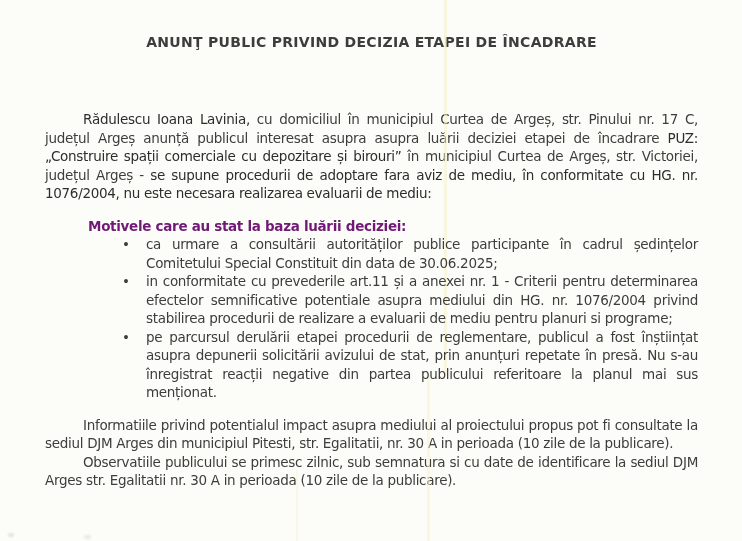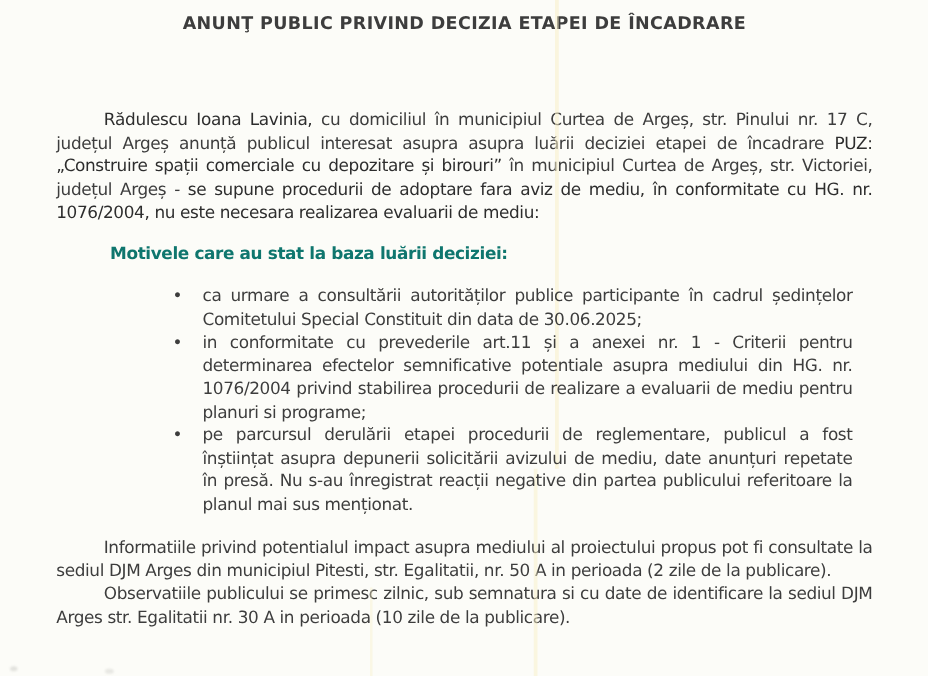--- a/index.html
+++ b/index.html
@@ -15,21 +15,21 @@
   .scan-artifact { position: absolute; pointer-events: none; }
   .artifact-a { left: 444px; top: 0; width: 3px; height: 375px; background: #f8efc8; opacity: .55; }
   .artifact-b { left: 427px; top: 375px; width: 3px; height: 166px; background: #f8efc8; opacity: .5; }
   .artifact-c { left: 296px; top: 470px; width: 2px; height: 71px; background: #f8efc8; opacity: .4; }
   .dot { position: absolute; background: #c9c9c4; border-radius: 50%; filter: blur(1px); }
   .dot-1 { left: 8px;  top: 533px; width: 6px; height: 4px; opacity: .5; }
   .dot-2 { left: 84px; top: 535px; width: 7px; height: 4px; opacity: .4; }
 
   .title {
     margin: 0;
-    padding-top: 10px;
+    padding-top: 33px;
     text-align: center;
     font-size: 14px;
     font-weight: bold;
     letter-spacing: 0.3px;
     line-height: 19px;
   }
   .content {
     padding: 0 44px 0 45px;
   }
   .doc-body { margin-top: 58px; }
@@ -44,21 +44,21 @@
   .para.gap { margin-top: 14px; }
   .seg.bold { font-weight: normal; }
   .motives-heading {
     margin: 14px 0 0 43px;
     font-size: 13.5px;
     line-height: 18.5px;
     letter-spacing: -0.3px;
     font-weight: bold;
   }
   ul.bullets {
-    margin: 16px;
+    margin: 0;
     padding: 0 0 0 101px;
     list-style: none;
   }
   li.bullet-item {
     position: relative;
     font-size: 13.5px;
     line-height: 18.5px;
     letter-spacing: -0.3px;
     text-align: justify;
   }
@@ -76,23 +76,23 @@
   <div class="scan-artifact artifact-a"></div>
   <div class="scan-artifact artifact-b"></div>
   <div class="scan-artifact artifact-c"></div>
   <div class="dot dot-1"></div>
   <div class="dot dot-2"></div>
 
   <div class="content">
     <p class="title">ANUNŢ PUBLIC PRIVIND DECIZIA ETAPEI DE ÎNCADRARE</p>
     <div class="doc-body">
         <p class="para indent"><span class="seg bold" style="color: rgb(45, 45, 45);">Rădulescu Ioana Lavinia,</span><span class="seg"> cu domiciliul în municipiul Curtea de Argeș, str. Pinului nr. 17 C, județul Argeș anunță publicul interesat asupra asupra luării deciziei etapei de încadrare </span><span class="seg bold" style="color: rgb(45, 45, 45);">PUZ: „Construire spații comerciale cu depozitare și birouri”</span><span class="seg"> în municipiul Curtea de Argeș, str. Victoriei, județul Argeș - </span><span class="seg bold" style="color: rgb(45, 45, 45);">se supune procedurii de adoptare fara aviz de mediu, în conformitate cu HG. nr. 1076/2004,  nu este necesara realizarea evaluarii de mediu:</span></p>
-        <p class="motives-heading" style="color: #0f766e;">Motivele care au stat la baza luării deciziei:</p>
+        <p class="motives-heading" style="color: #701a75;">Motivele care au stat la baza luării deciziei:</p>
         <ul class="bullets">
           <li class="bullet-item">ca urmare a consultării autorităților publice participante în cadrul ședințelor Comitetului Special Constituit din data de 30.06.2025;</li>
           <li class="bullet-item">in conformitate cu prevederile art.11 și a anexei nr. 1 - Criterii pentru determinarea efectelor semnificative potentiale asupra mediului din HG. nr. 1076/2004 privind stabilirea procedurii de realizare a evaluarii de mediu pentru planuri si programe;</li>
-          <li class="bullet-item">pe parcursul derulării etapei procedurii de reglementare, publicul a fost înștiințat asupra depunerii solicitării avizului de mediu, date anunțuri repetate în presă. Nu s-au înregistrat reacții negative din partea publicului referitoare la planul mai sus menționat.</li>
+          <li class="bullet-item">pe parcursul derulării etapei procedurii de reglementare, publicul a fost înștiințat asupra depunerii solicitării avizului de stat, prin anunțuri repetate în presă. Nu s-au înregistrat reacții negative din partea publicului referitoare la planul mai sus menționat.</li>
         </ul>
-        <p class="para indent gap"><span class="seg">Informatiile privind potentialul impact asupra mediului al proiectului propus pot fi consultate la sediul DJM Arges din municipiul Pitesti, str. Egalitatii, nr. 50 A in perioada (2 zile de la publicare).</span></p>
+        <p class="para indent gap"><span class="seg">Informatiile privind potentialul impact asupra mediului al proiectului propus pot fi consultate la sediul DJM Arges din municipiul Pitesti, str. Egalitatii, nr. 30 A in perioada (10 zile de la publicare).</span></p>
         <p class="para indent"><span class="seg">Observatiile publicului se primesc zilnic, sub semnatura si cu date de identificare la sediul DJM Arges str. Egalitatii nr. 30 A in perioada (10 zile de la publicare).</span></p>
       </div>
   </div>
 </div>
 
 </body></html>

